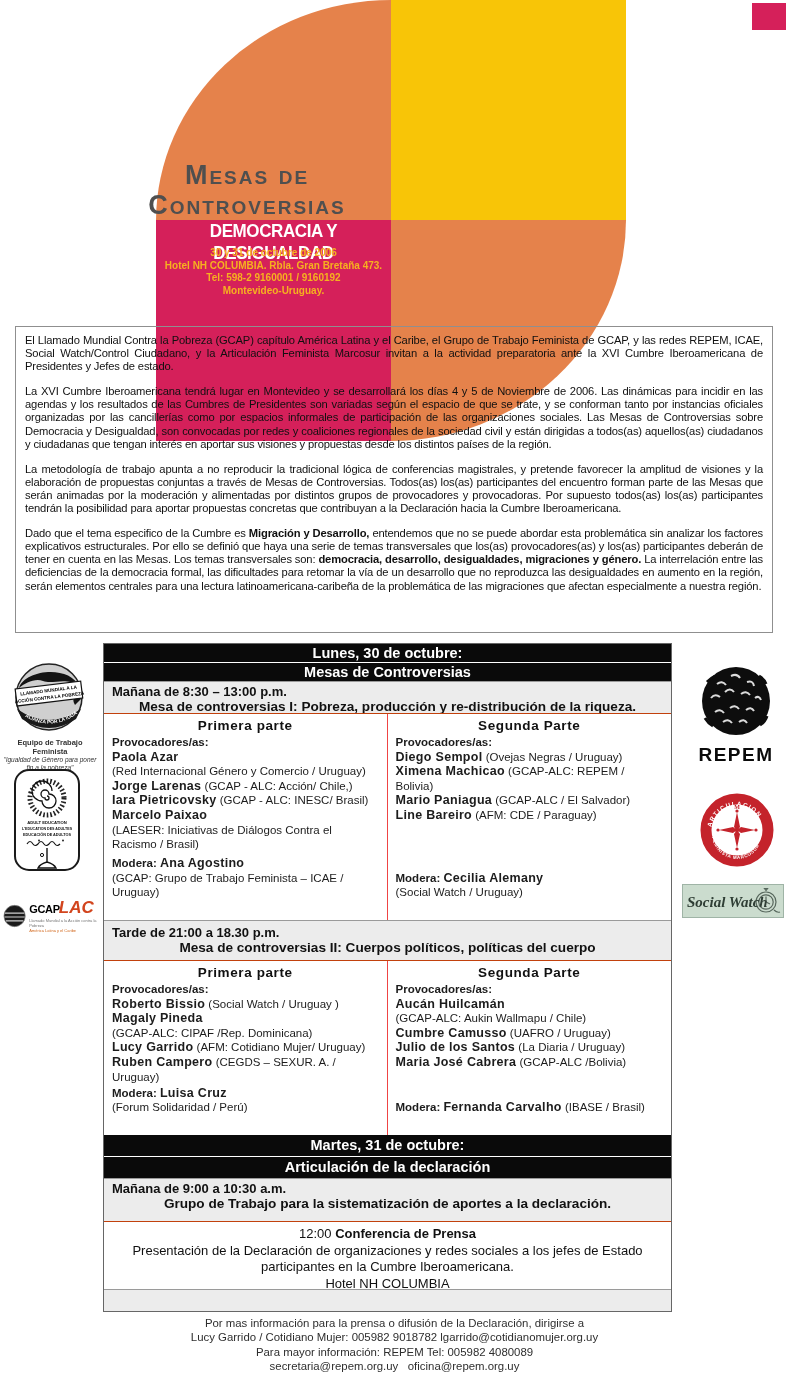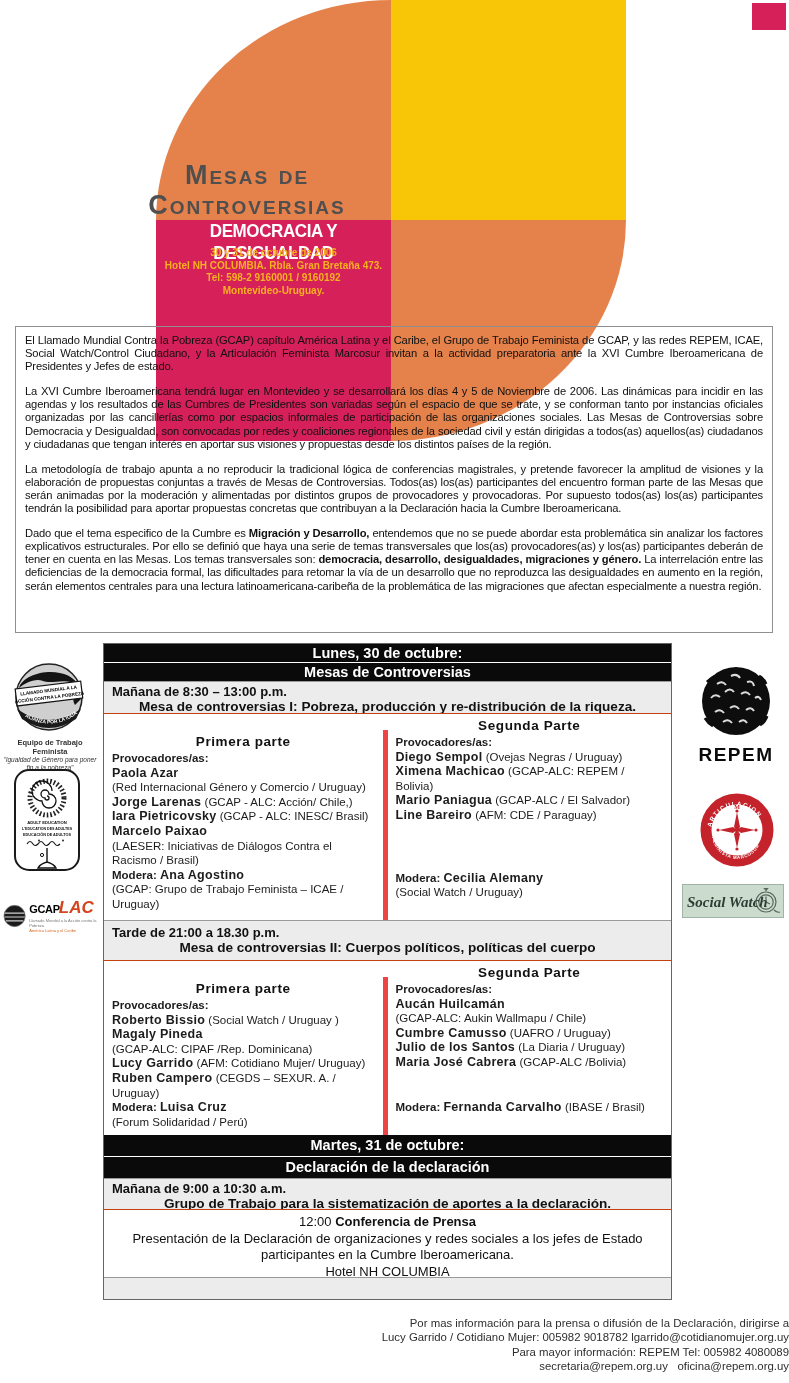--- a/index.html
+++ b/index.html
@@ -34,36 +34,36 @@
   .sched{position:absolute;left:103px;top:643px;width:569px;box-sizing:border-box;
          border:1px solid #666;background:#fff;}
   .bar{background:#0A0A0A;color:#fff;text-align:center;font-weight:bold;box-sizing:border-box;}
   .bar-l{font-size:14.5px;line-height:16px;padding:1px 0;}
   .bar-l2{border-top:1px solid #fff;}
   .bar-martes .bar-l{line-height:18px;padding:1px 0 2px;}
   .band{background:#ECECEC;border-top:1px solid #9A9A9A;border-bottom:1px solid #c2410c;
         box-sizing:border-box;overflow:hidden;}
   .band-time{font-weight:bold;font-size:13px;line-height:15px;padding:2px 0 0 8px;}
   .band-mesa{font-weight:bold;font-size:13.6px;line-height:16px;text-align:center;}
-  .b1{height:33px;} .b2{height:41px;padding-top:2px;} .b3{height:32px;}
+  .b1{height:33px;} .b2{height:41px;padding-top:2px;} .b3{height:44px;}
   .cols{display:flex;overflow:hidden;}
   .cols1{height:206px;} .cols2{height:174px;}
   .col{width:50%;box-sizing:border-box;padding:1px 8px 20px;display:flex;flex-direction:column;overflow:hidden;}
-  .col-first{border-right:5px solid #ef4444;margin-top:16px;}
+  .col-first{border-right:1px solid #ef4444;}
   .col-h{text-align:center;font-weight:bold;font-size:13.5px;letter-spacing:.6px;padding:3px 0 2px;}
   .line{font-size:11.5px;line-height:14.6px;color:#1C1C1C;}
   .modera{margin-top:auto;}
   .press{text-align:center;height:67px;box-sizing:border-box;padding-top:4px;overflow:hidden;}
   .press .p1{font-size:13px;line-height:16px;}
   .press .p2{font-size:13px;line-height:16px;max-width:555px;margin:1px auto 0;}
   .press .p3{font-size:13px;line-height:16px;margin-top:1px;}
   .gray-strip{height:22px;background:#ECECEC;border-top:1px solid #9A9A9A;box-sizing:border-box;}
 
   
-  .footer{position:absolute;left:0;top:1316px;width:789px;text-align:right;
+  .footer{position:absolute;left:0;top:1316px;width:789px;text-align:center;
           font-size:11.4px;line-height:14.3px;color:#2E2E2E;}
 
   
   .logo{position:absolute;}
   .equipo{left:2px;top:738px;width:96px;text-align:center;color:#333;}
   .equipo-t{font-weight:bold;font-size:7.5px;line-height:9px;}
   .equipo-q{font-style:italic;font-size:6.5px;line-height:8px;}
   .gcaplac{left:2px;top:898px;width:108px;}
   .gcaplac-row{display:flex;align-items:center;}
   .gcaplac-txt{margin-left:2px;}
@@ -182,21 +182,21 @@
             <div class="line"><span class="seg-name">Maria José Cabrera</span><span> (GCAP-ALC /Bolivia)</span></div>
           </div>
         <div class="modera">
             <div class="line"><span class="seg-bold">Modera: </span><span class="seg-name">Fernanda Carvalho</span><span> (IBASE / Brasil)</span></div>
           </div>
       </div>
     </div>
 
     <div class="bar bar-martes">
       <div class="bar-l">Martes, 31 de octubre:</div>
-      <div class="bar-l bar-l2">Declaración de la declaración</div>
+      <div class="bar-l bar-l2">Articulación de la declaración</div>
     </div>
 
     <div class="band b3">
       <div class="band-time">Mañana de 9:00 a 10:30 a.m.</div>
       <div class="band-mesa">Grupo de Trabajo para la sistematización de aportes a la declaración.</div>
     </div>
 
     <div class="press">
       <div class="p1"><span>12:00 </span><span class="seg-bold">Conferencia de Prensa</span></div>
       <div class="p2">Presentación de la Declaración de organizaciones y redes sociales a los jefes de Estado participantes en la Cumbre Iberoamericana.</div>

